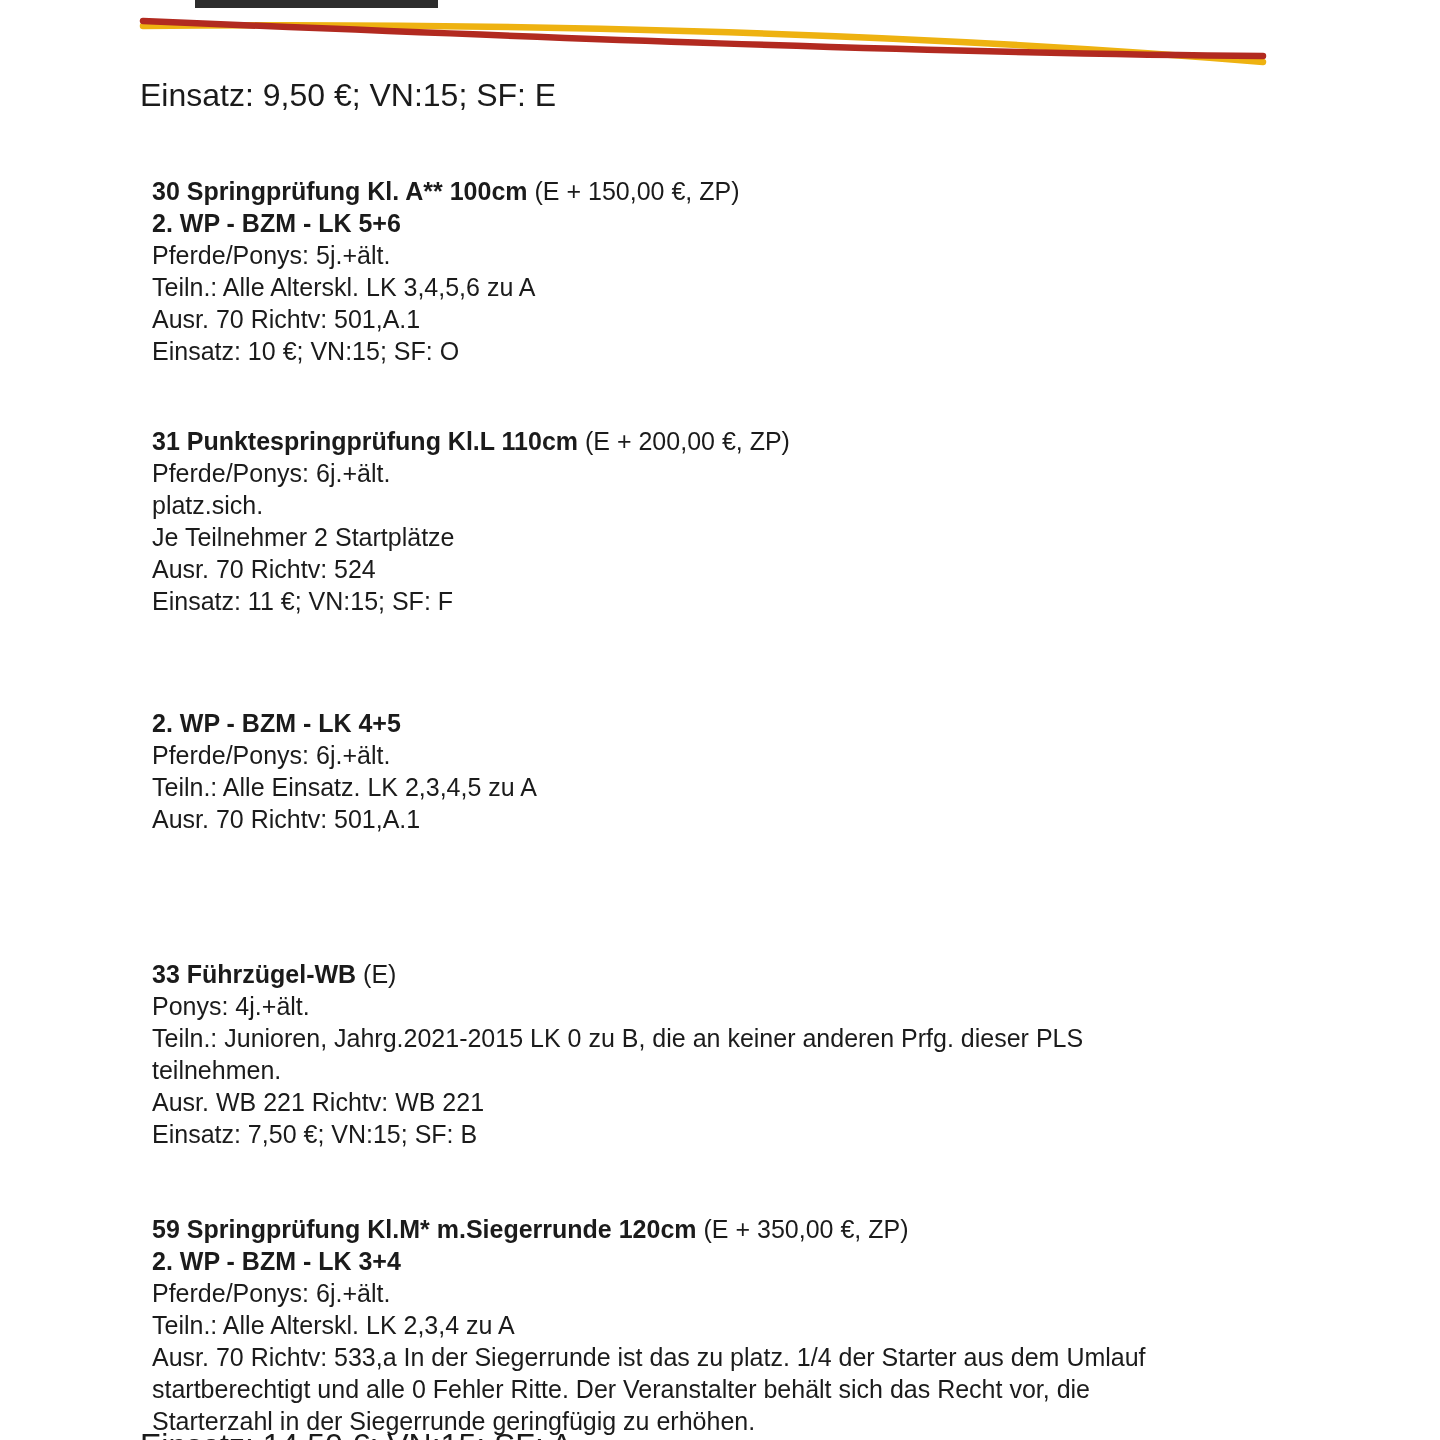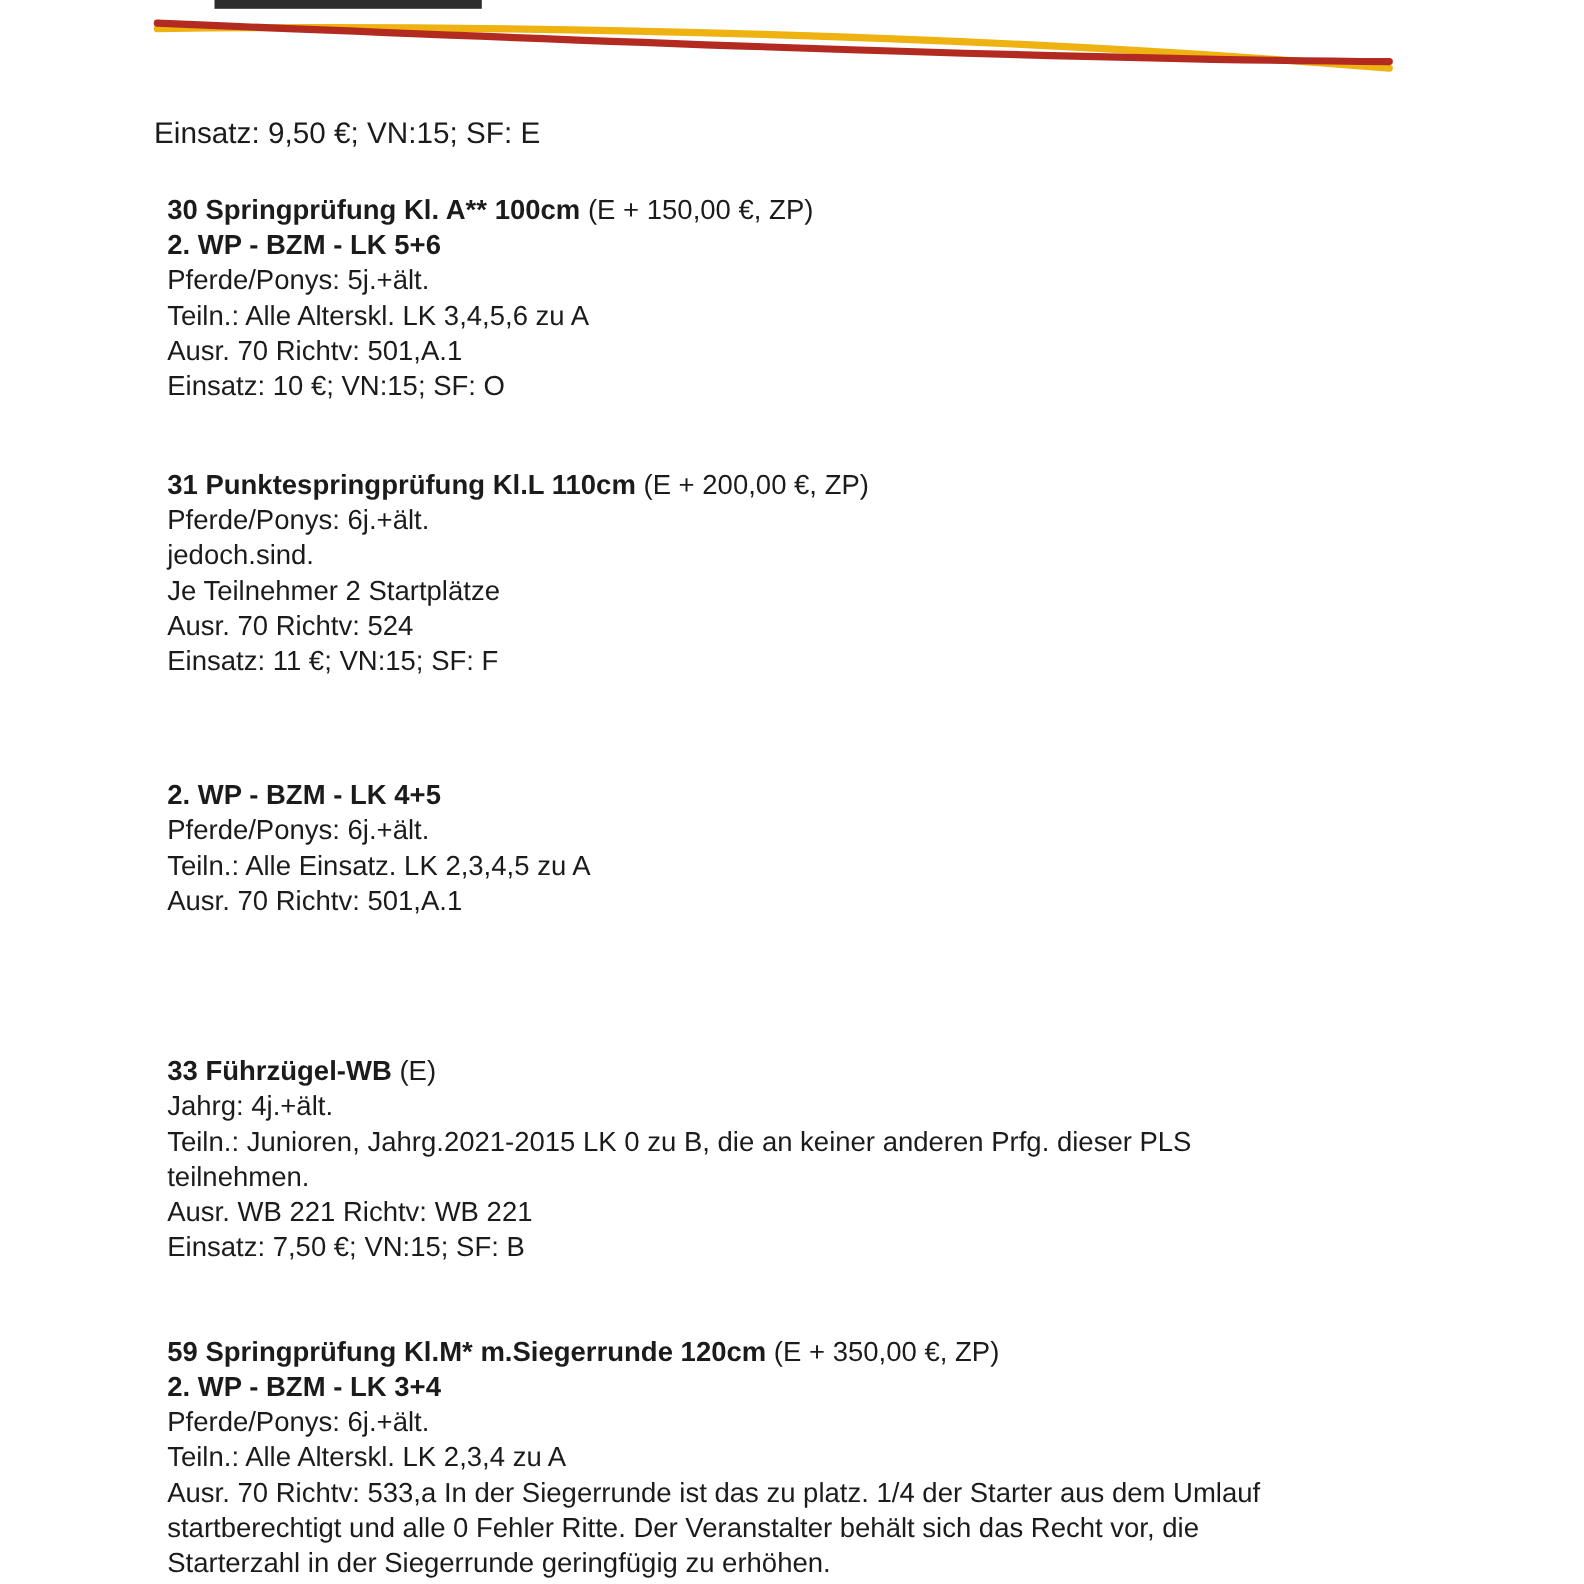--- a/index.html
+++ b/index.html
@@ -19,24 +19,23 @@
     position: absolute;
     top: 0;
     left: 0;
     width: 1440px;
     height: 90px;
     display: block;
   }
   .textline {
     position: absolute;
     left: 140px;
-    font-size: 27px;
+    font-size: 32px;
     line-height: 32px;
     white-space: nowrap;
-    margin-top: 26px;
   }
   .section {
     position: absolute;
     left: 152px;
     font-size: 25px;
     line-height: 32px;
     white-space: nowrap;
   }
   .section .line { white-space: nowrap; }
   .bold { font-weight: 700; }
@@ -58,36 +57,36 @@
   <div class="line bold">2. WP - BZM - LK 5+6</div>
   <div class="line">Pferde/Ponys: 5j.+ält.</div>
   <div class="line">Teiln.: Alle Alterskl. LK 3,4,5,6 zu A</div>
   <div class="line">Ausr. 70 Richtv: 501,A.1</div>
   <div class="line">Einsatz: 10 €; VN:15; SF: O</div>
 </div>
 
 <div class="section" style="top:425px">
   <div class="line"><span class="bold">31 Punktespringprüfung Kl.L 110cm</span><span class="title-rest"> (E + 200,00 €, ZP)</span></div>
   <div class="line">Pferde/Ponys: 6j.+ält.</div>
-  <div class="line">jedoch.sind.</div>
+  <div class="line">platz.sich.</div>
   <div class="line">Je Teilnehmer 2 Startplätze</div>
   <div class="line">Ausr. 70 Richtv: 524</div>
   <div class="line">Einsatz: 11 €; VN:15; SF: F</div>
 </div>
 
 <div class="section" style="top:707px">
   <div class="line bold">2. WP - BZM - LK 4+5</div>
   <div class="line">Pferde/Ponys: 6j.+ält.</div>
   <div class="line">Teiln.: Alle Einsatz. LK 2,3,4,5 zu A</div>
   <div class="line">Ausr. 70 Richtv: 501,A.1</div>
 </div>
 
 <div class="section" style="top:958px">
   <div class="line"><span class="bold">33 Führzügel-WB</span><span class="title-rest"> (E)</span></div>
-  <div class="line">Jahrg: 4j.+ält.</div>
+  <div class="line">Ponys: 4j.+ält.</div>
   <div class="line">Teiln.: Junioren, Jahrg.2021-2015 LK 0 zu B, die an keiner anderen Prfg. dieser PLS</div>
   <div class="line">teilnehmen.</div>
   <div class="line">Ausr. WB 221 Richtv: WB 221</div>
   <div class="line">Einsatz: 7,50 €; VN:15; SF: B</div>
 </div>
 
 <div class="section" style="top:1213px">
   <div class="line"><span class="bold">59 Springprüfung Kl.M* m.Siegerrunde 120cm</span><span class="title-rest"> (E + 350,00 €, ZP)</span></div>
   <div class="line bold">2. WP - BZM - LK 3+4</div>
   <div class="line">Pferde/Ponys: 6j.+ält.</div>

